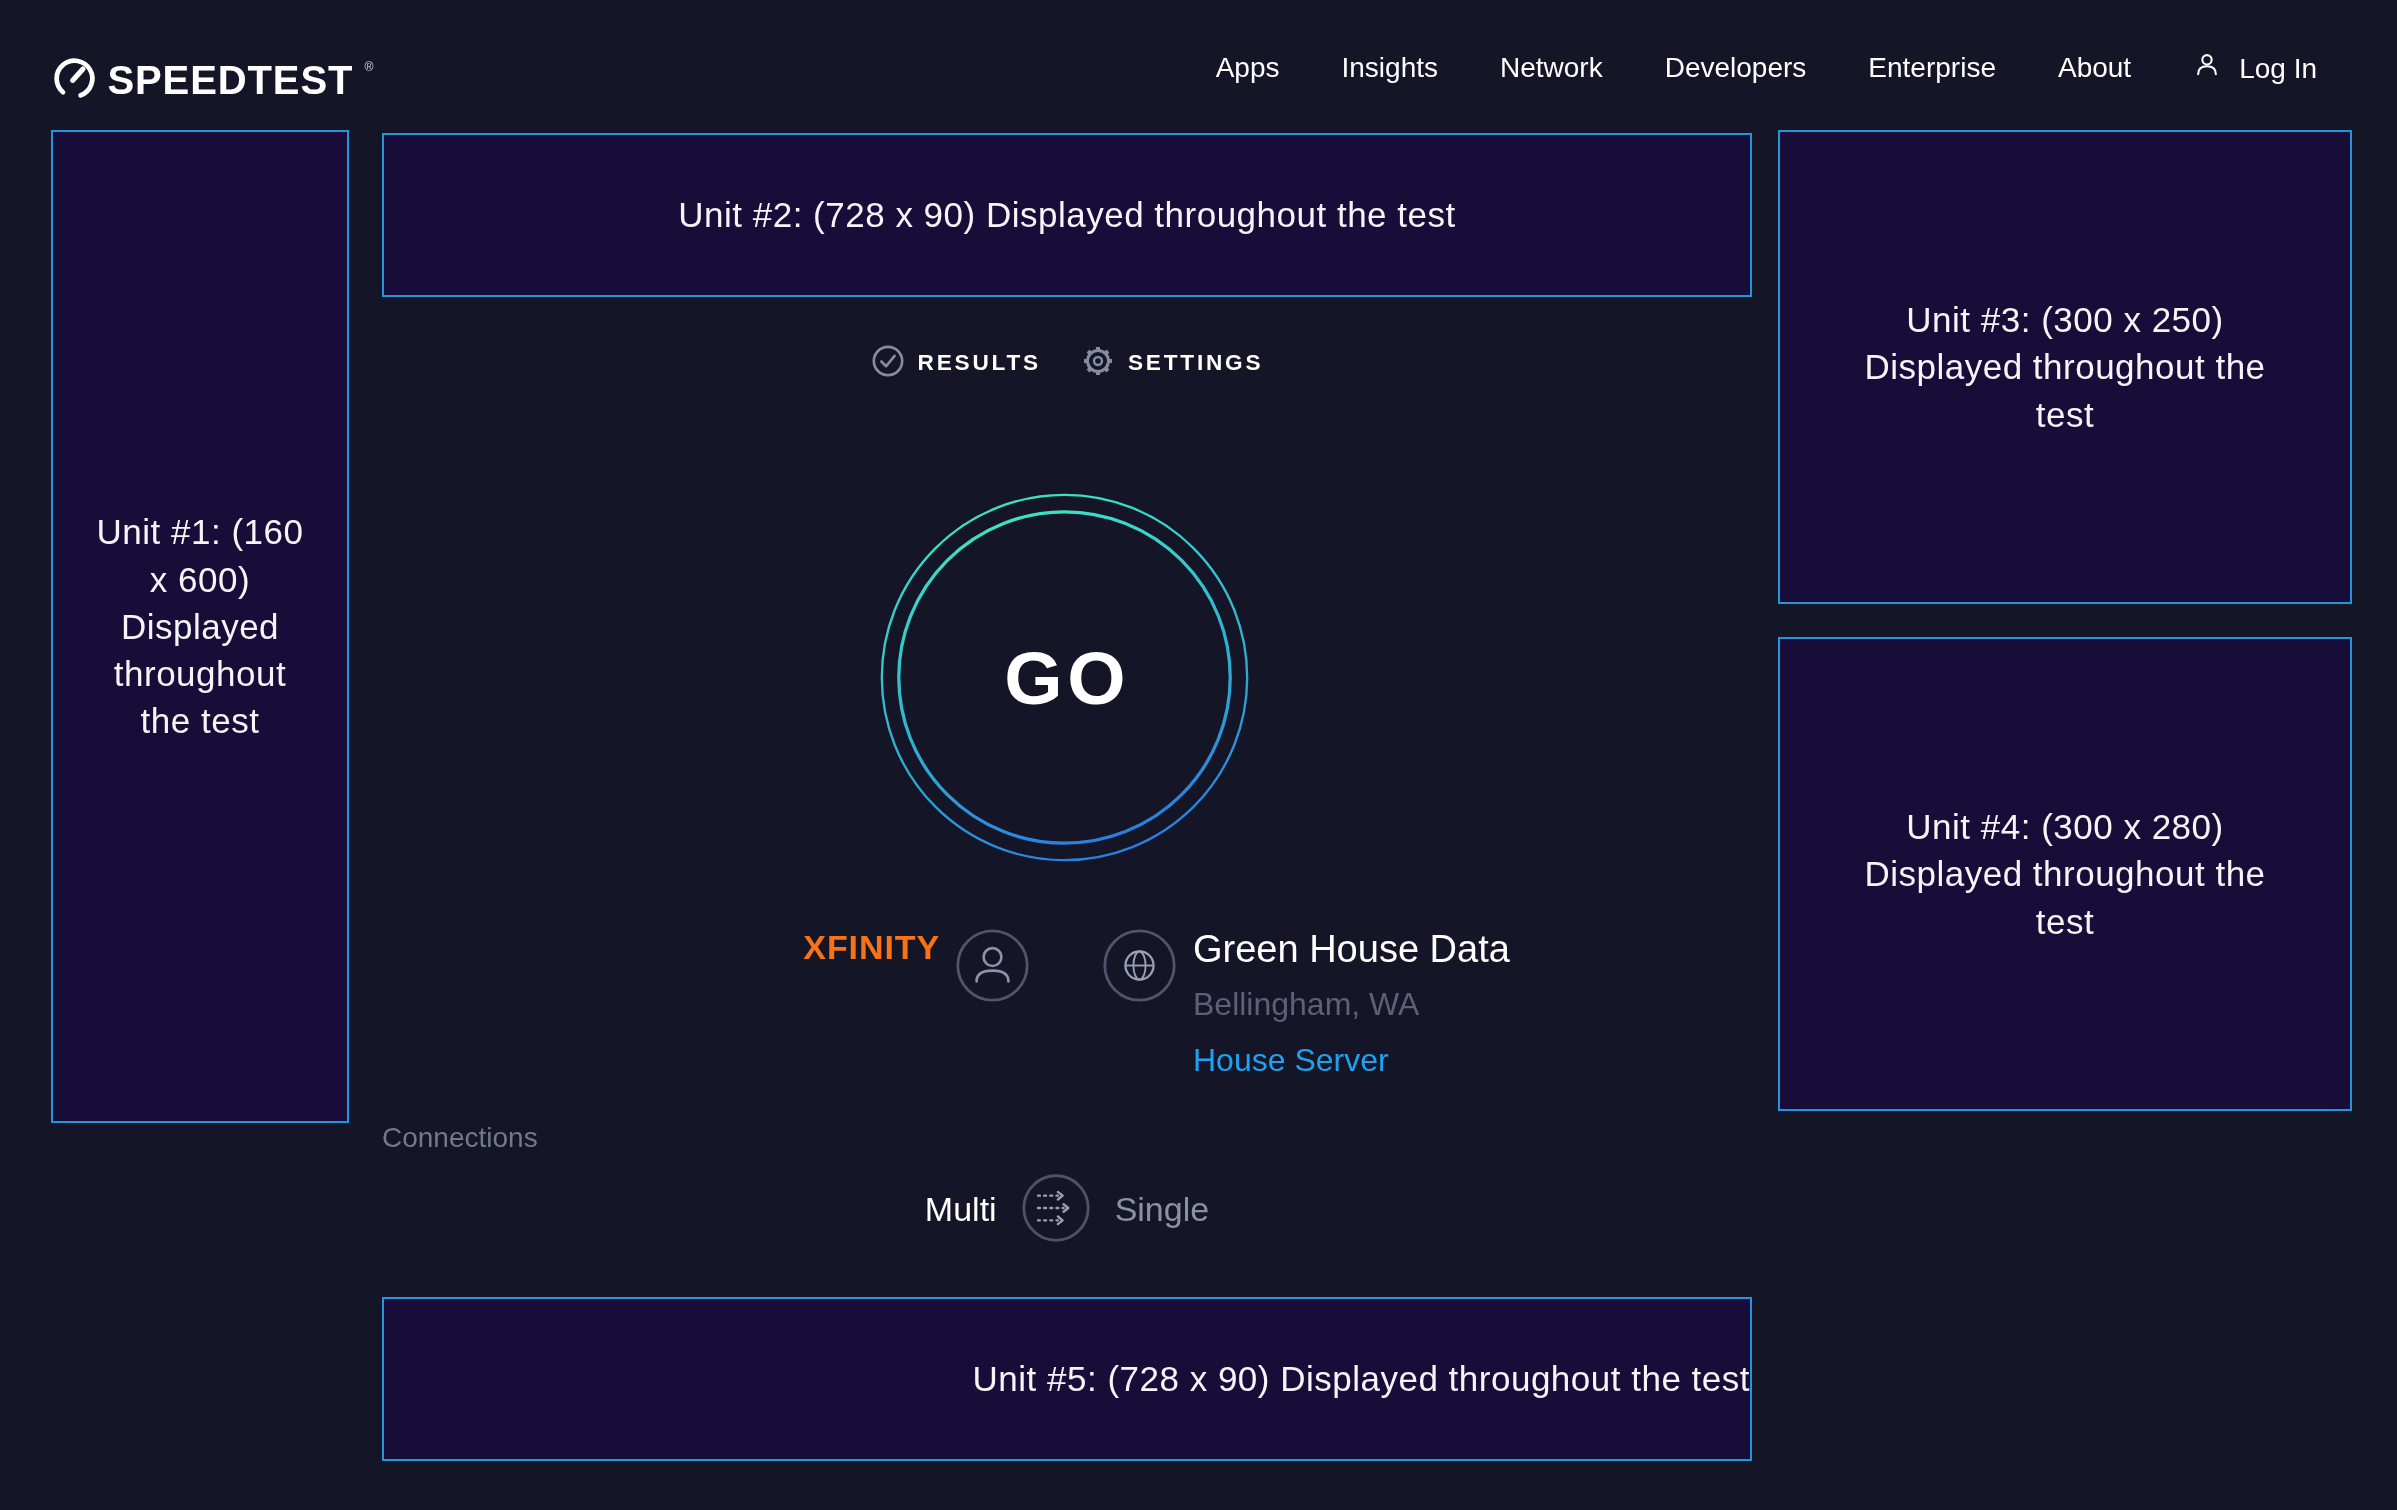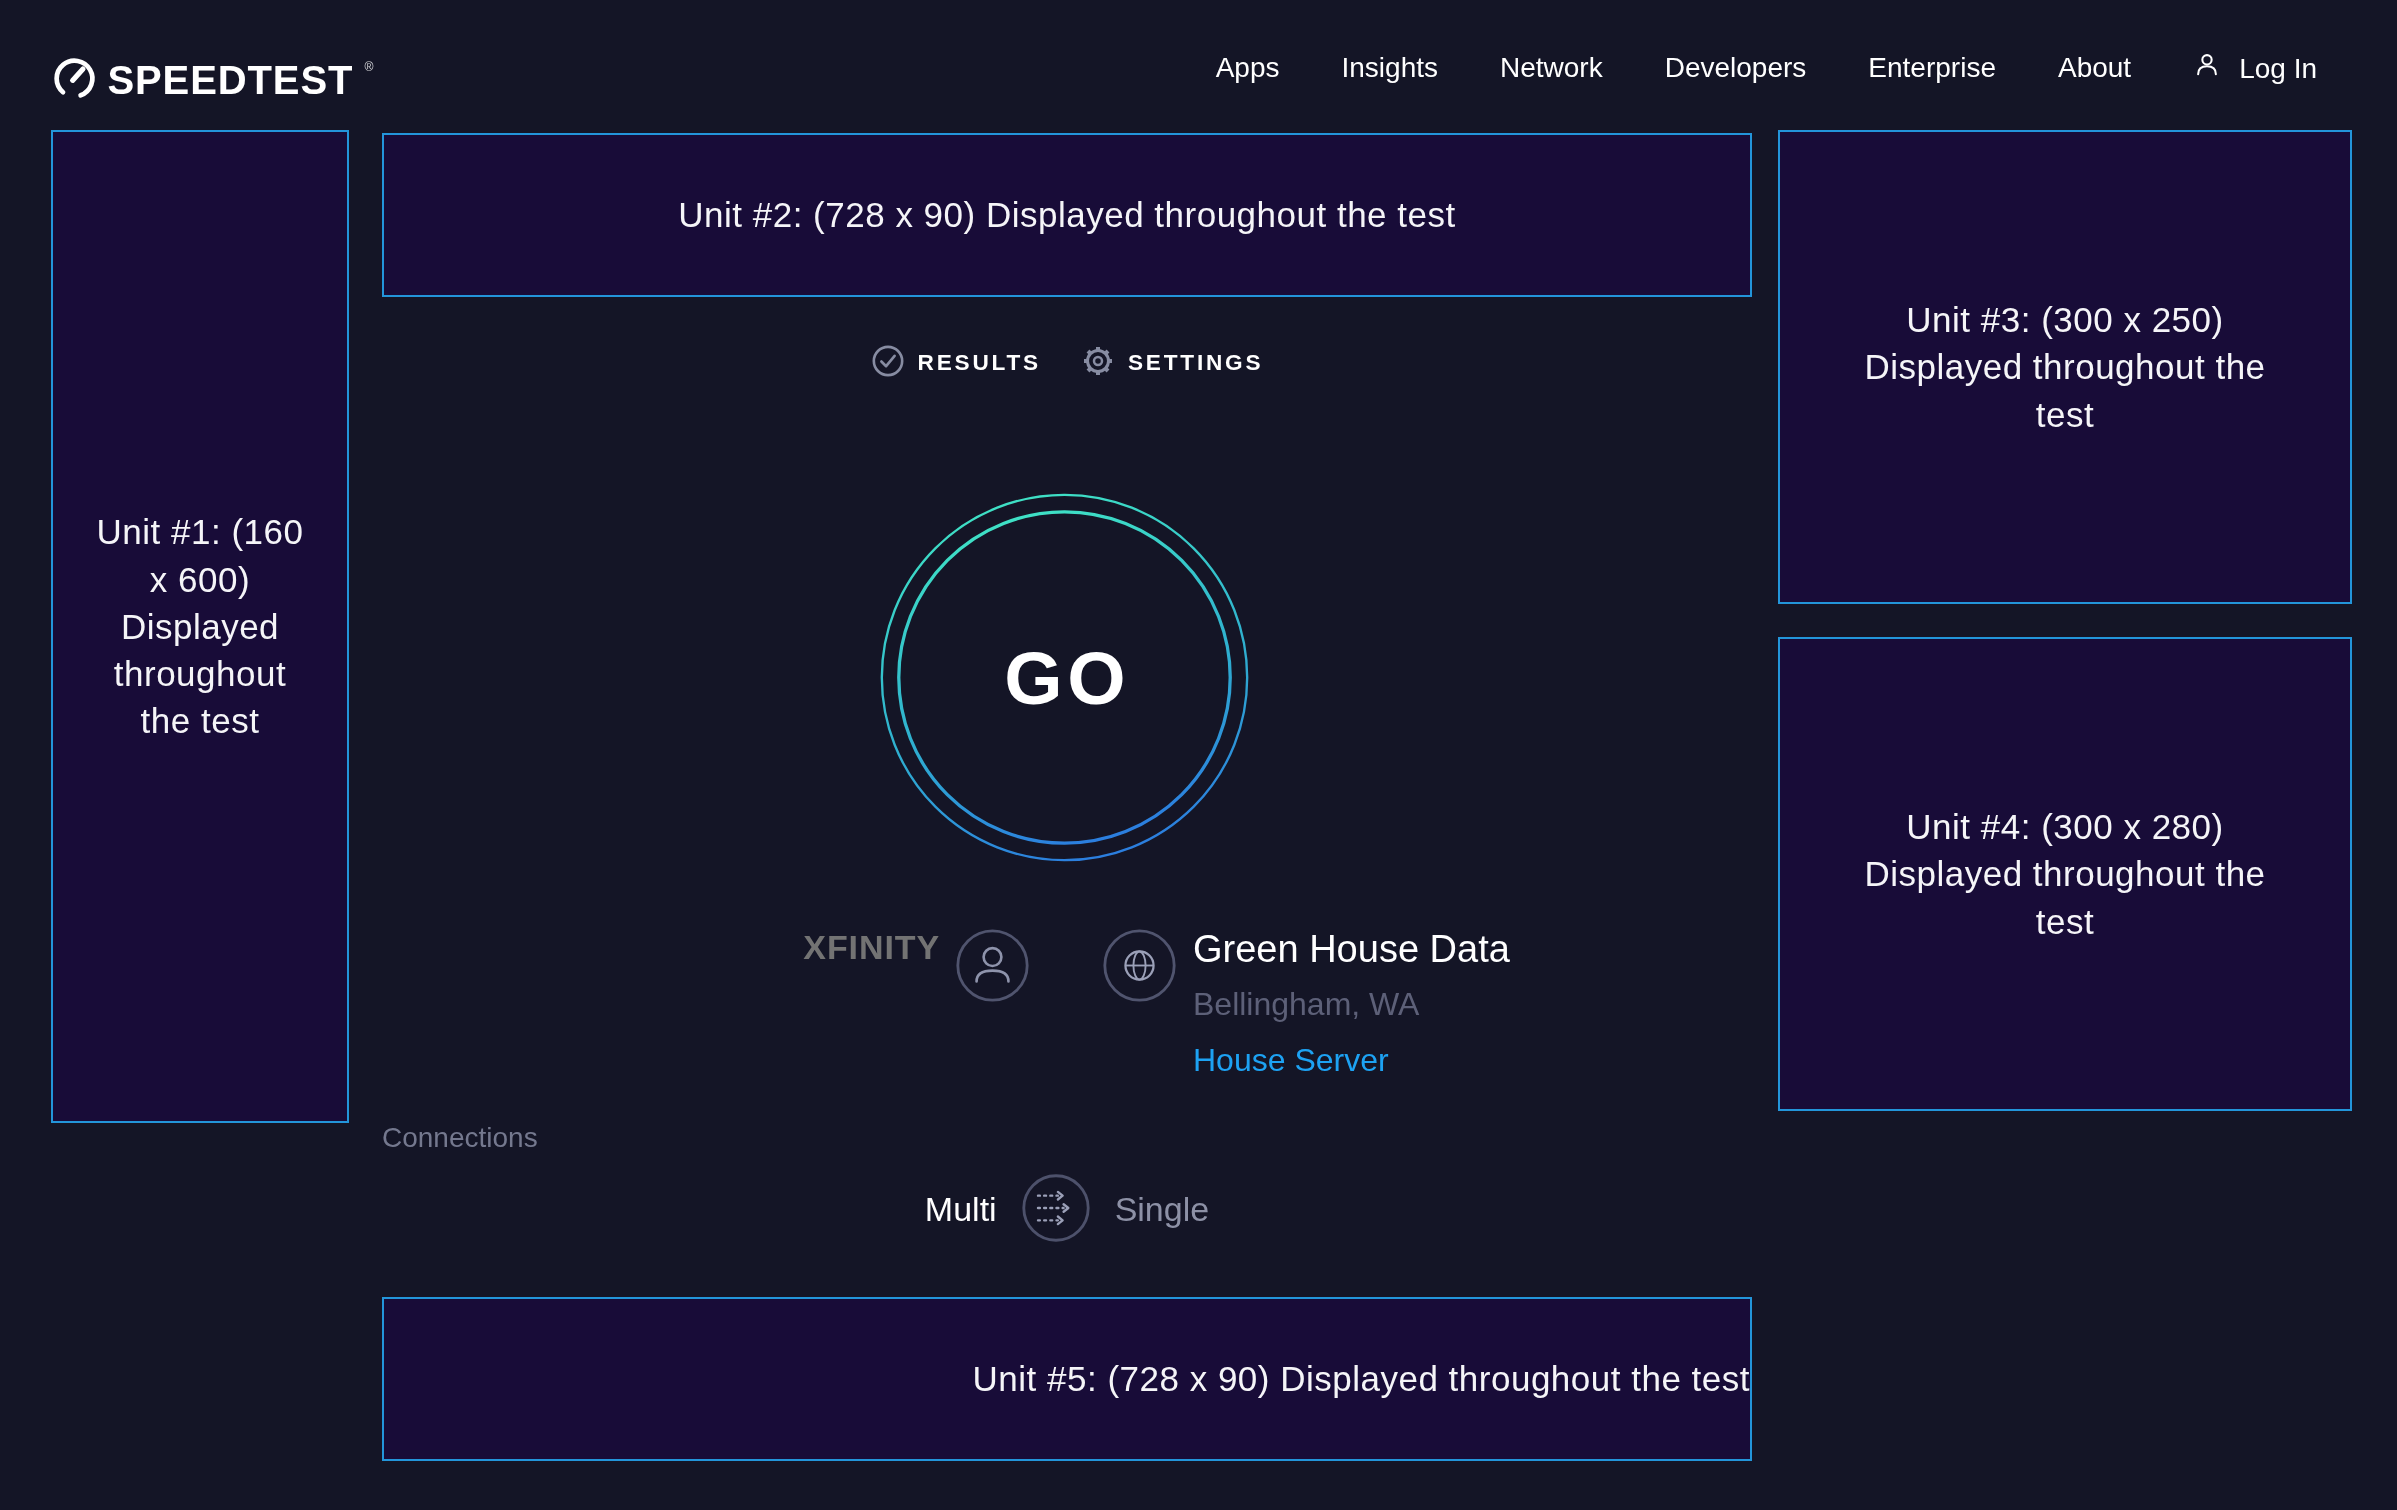--- a/index.html
+++ b/index.html
@@ -48,21 +48,21 @@
   .go-wrap { position:absolute; left:879px; top:492px; width:371px; height:371px; cursor:pointer;
              background:transparent; border:none; }
   .go-rings { position:absolute; left:0; top:0; }
   .go-label { position:absolute; left:0; top:0; width:100%; height:100%;
               display:flex; align-items:center; justify-content:center;
               font-size:75px; font-weight:700; letter-spacing:4.7px; color:#fff;
               padding-left:5.6px; font-family:"Liberation Sans","DejaVu Sans",sans-serif; }
 
   
   .isp-name { position:absolute; left:659px; top:928px; width:281px; text-align:right;
-              font-size:34px; font-weight:700; letter-spacing:0.9px; color:#737373; }
+              font-size:34px; font-weight:700; letter-spacing:0.9px; color:#f97316; }
   .isp-ip-redacted { position:absolute; left:737px; top:989px; width:201px; height:25.4px;
     background:
       repeating-linear-gradient(0deg, rgba(20,21,38,.55) 0 4.7px, rgba(255,255,255,0) 4.7px 9.4px, rgba(20,21,38,.35) 9.4px 13px),
       repeating-linear-gradient(90deg,
         #575b73 0 11.3px, #232539 11.3px 18px, #4a4e66 18px 29px,
         #1b1d30 29px 36px, #3f435c 36px 48px, #2022364 48px 55px,
         #50546e 55px 67px, #191b2c 67px 73px);
     opacity:.8;
   }
   .icon-badge { position:absolute; }

